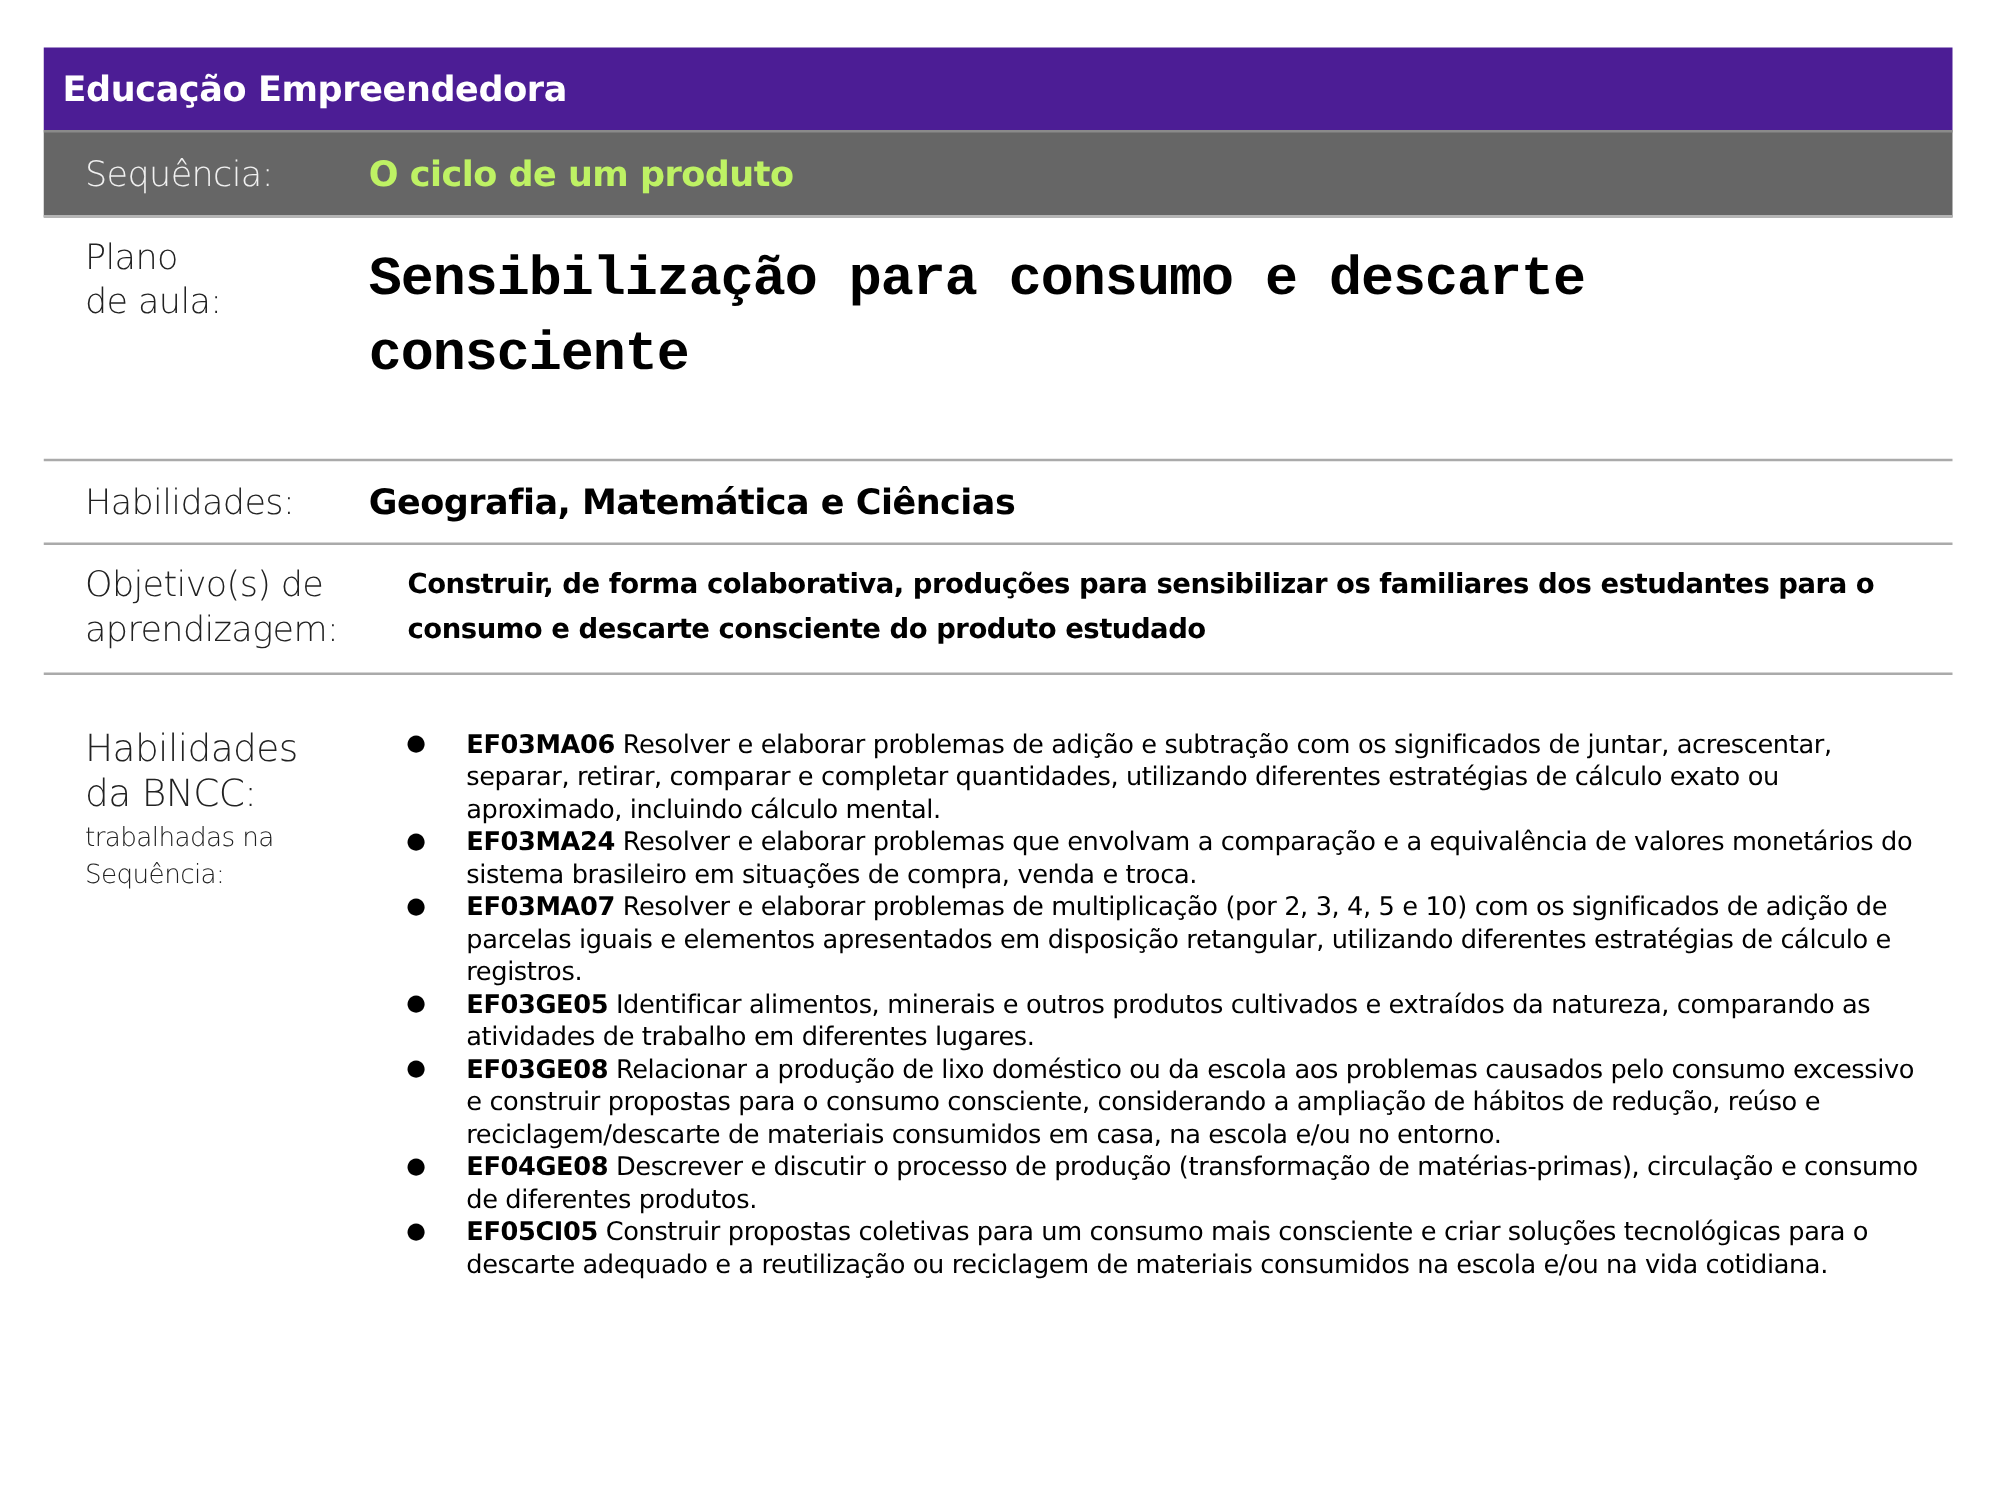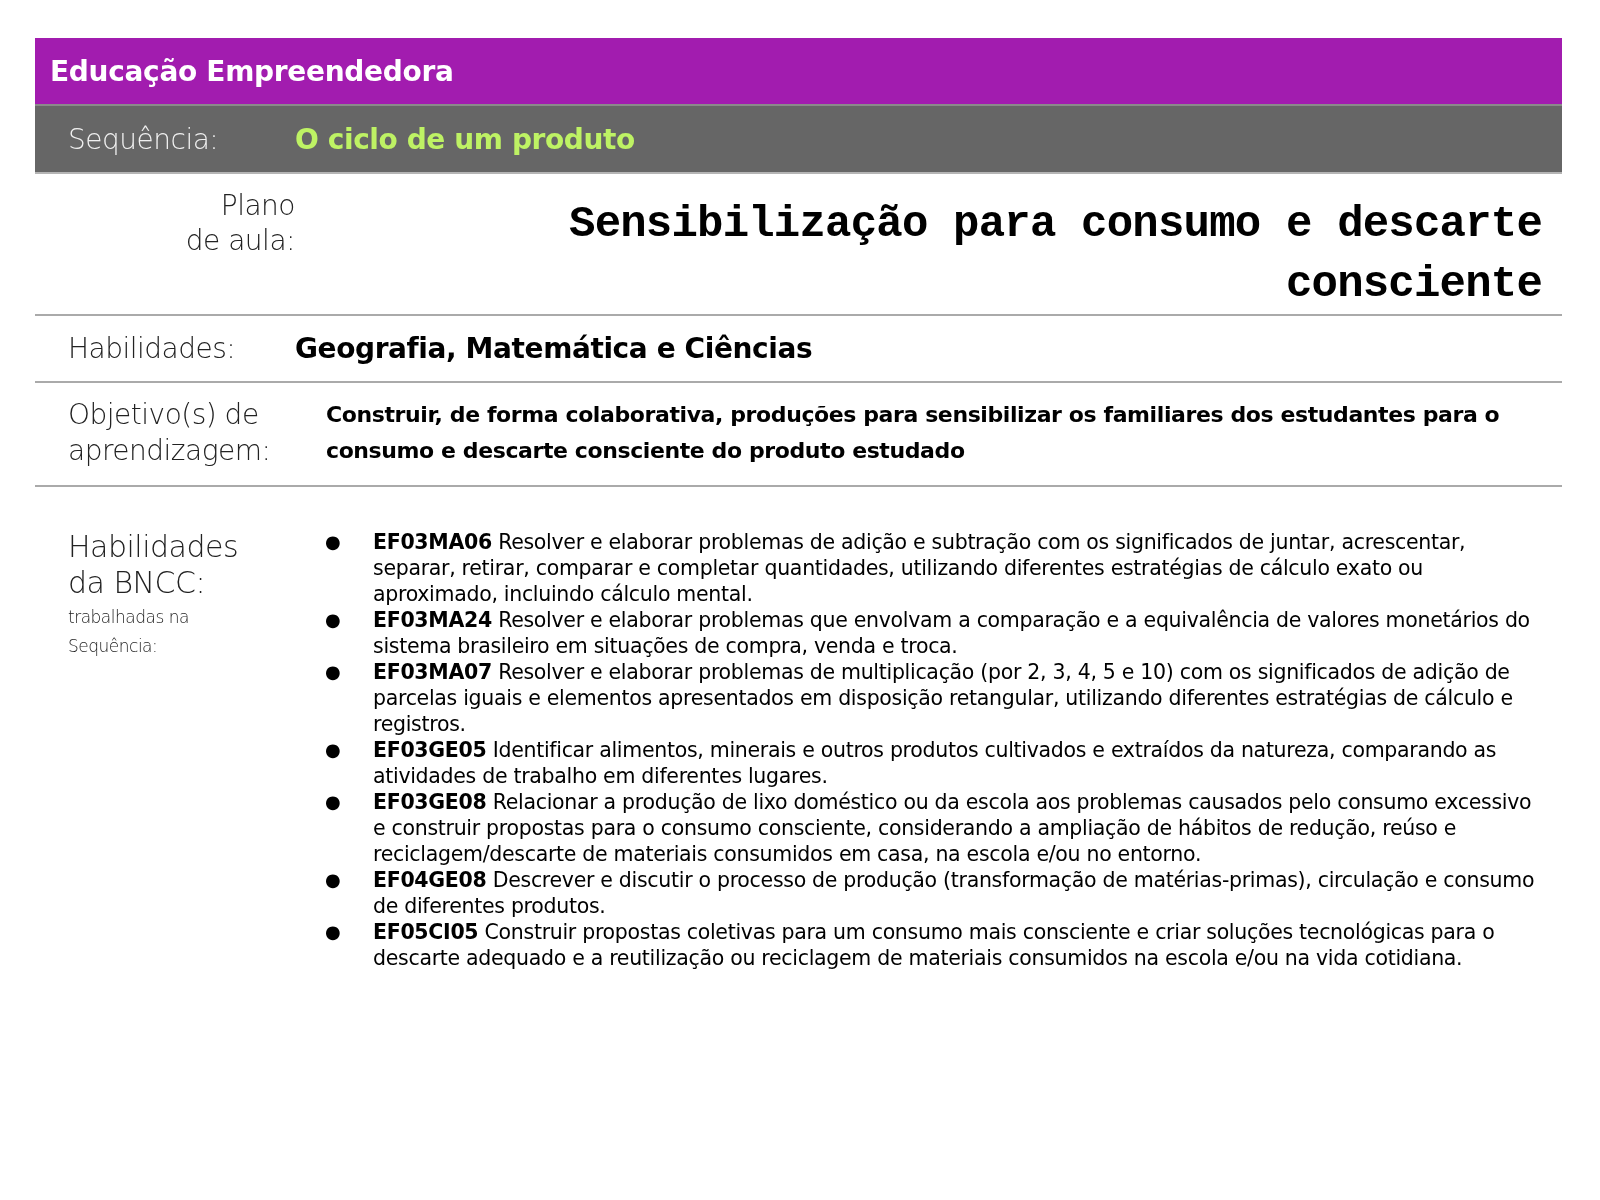--- a/index.html
+++ b/index.html
@@ -14,21 +14,21 @@
     font-family: "DejaVu Sans", "Liberation Sans", sans-serif;
     color: #000;
   }
   .sheet {
     position: absolute;
     left: 35px;
     top: 38px;
     width: 1527px;
   }
   .header-bar {
-    background: #a21caf;
+    background: #4c1d95;
     height: 66px;
     display: flex;
     align-items: center;
     padding-left: 15px;
     box-sizing: border-box;
   }
   .header-bar .title {
     color: #ffffff;
     font-weight: bold;
     font-size: 28px;
@@ -61,36 +61,36 @@
   }
   .row.sequence {
     background: #666666;
     height: 70px;
     align-items: center;
     border-bottom: 2px solid #b5b5b5;
     border-top: 2px solid #8a8a8a;
   }
   .row.sequence .label { color: #f0f0f0; }
   .row.sequence .value { color: #bef264; }
-  .row.plan { height: 142px; padding-top: 14px; text-align: right; }
+  .row.plan { height: 195px; padding-top: 14px; }
   .row.plan .value {
     font-size: 44px;
     line-height: 60px;
     letter-spacing: -0.8px;
     padding-top: 6px;
     font-family: Liberation Mono, monospace;
   }
   .row.components { height: 67px; align-items: center; }
   .row.year { height: 67px; align-items: center; }
   .row.objective { height: 104px; padding-top: 14px; gap: 31px; }
   .row.objective .value { line-height: 36px; font-size: 22px; }
   .row.objective .label { line-height: 36px; }
   .row.skills { border-bottom: none; padding-top: 16px; margin-top: 26px; }
   .skills .label .main { display: block; font-size: 30px; line-height: 36px; }
-  .skills .label .sub { display: block; font-size: 17px; line-height: 29px; margin-top: 2px; }
+  .skills .label .sub { display: block; font-size: 21px; line-height: 29px; margin-top: 2px; }
   .skills-list {
     list-style: none;
     margin: 0;
     padding: 0 0 0 30px;
     font-weight: normal;
     font-size: 20.5px;
     line-height: 26px;
     letter-spacing: -0.3px;
   }
   .skills-list li {

